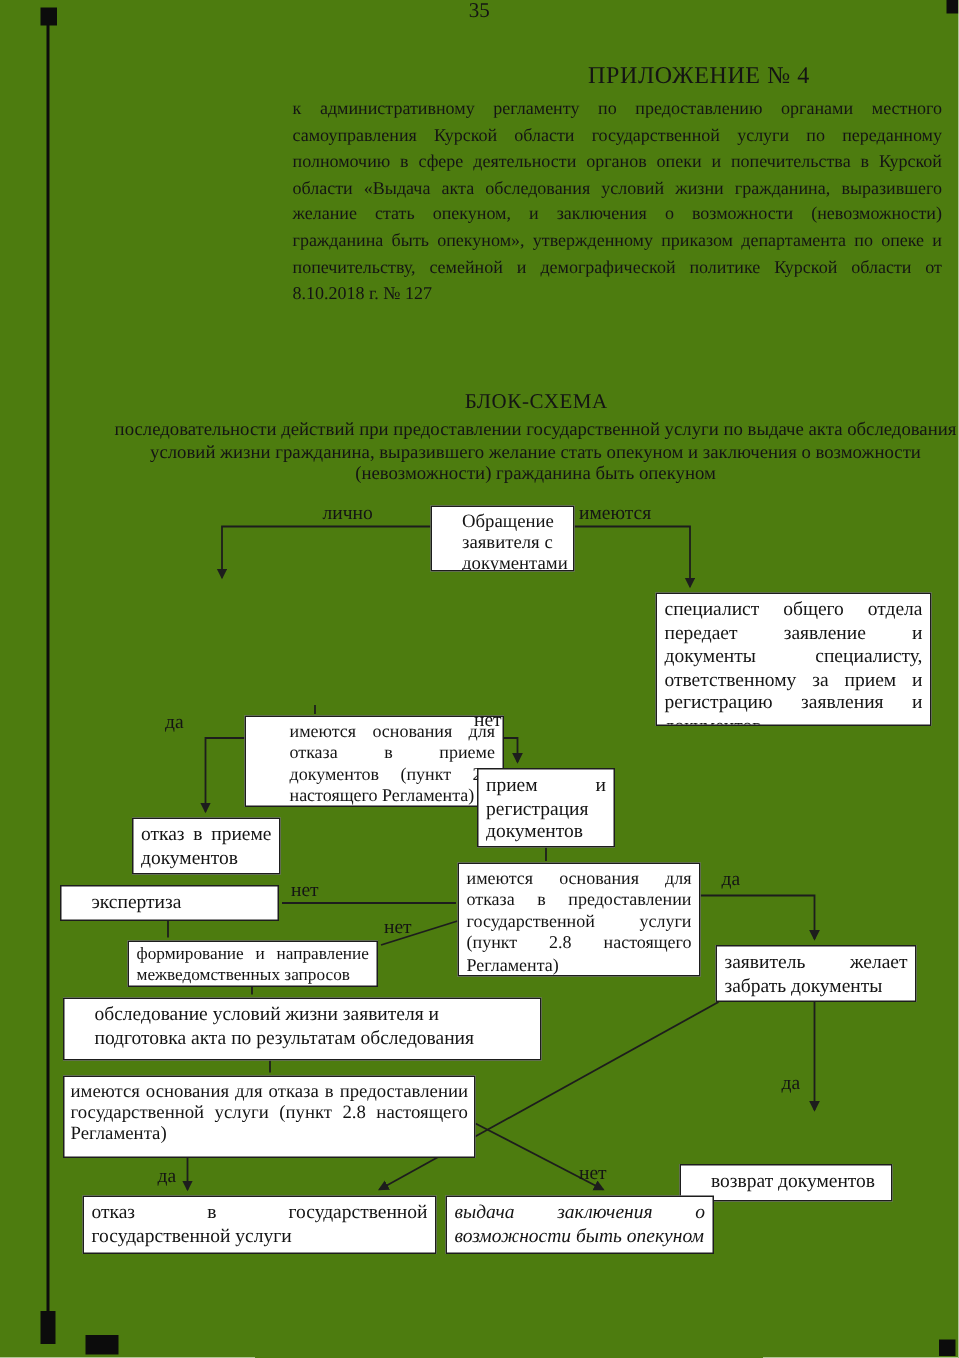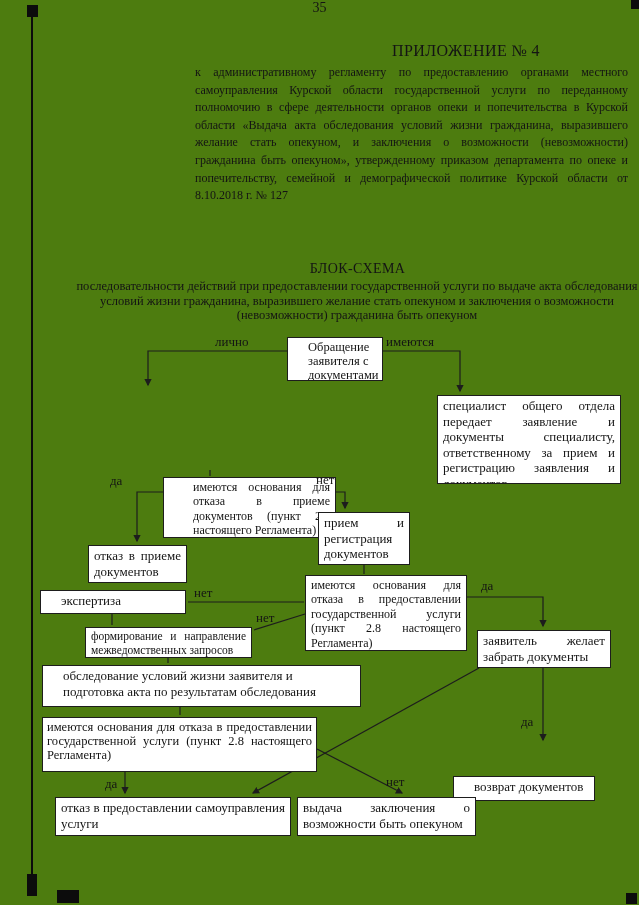--- a/index.html
+++ b/index.html
@@ -87,23 +87,23 @@
   <div class="fc-box" style="left:477px;top:630px;width:134px;height:38px;">заявитель желает забрать документы</div>
 
   <div class="fc-box fs115" style="left:85px;top:627px;width:167px;height:31px;">формирование и направление межведомственных запросов</div>
 
   <div class="fc-box ta-left" style="left:42px;top:665px;width:319px;height:42px;">обследование условий жизни заявителя и подготовка акта по результатам обследования</div>
 
   <div class="fc-box fs125" style="left:42px;top:717px;width:275px;height:55px;">имеются основания для отказа в предоставлении государственной услуги (пункт 2.8 настоящего Регламента)</div>
 
   <div class="fc-box ta-left" style="left:453px;top:744px;width:142px;height:25px;margin-top:32px;">возврат документов</div>
 
-  <div class="fc-box" style="left:55px;top:797px;width:236px;height:39px;">отказ в предоставлении самоуправления услуги</div>
+  <div class="fc-box" style="left:55px;top:797px;width:236px;height:39px;">отказ в государственной государственной услуги</div>
 
-  <div class="fc-box" style="left:297px;top:797px;width:179px;height:39px;">выдача заключения о возможности быть опекуном</div>
+  <div class="fc-box" style="left:297px;top:797px;width:179px;height:39px;font-style:italic;">выдача заключения о возможности быть опекуном</div>
 
   <span class="fc-label" style="left:215px;top:334px;">лично</span>
   <span class="fc-label" style="left:386px;top:334px;">имеются</span>
   <span class="fc-label" style="left:110px;top:473px;">да</span>
   <span class="fc-label" style="left:316px;top:472px;">нет</span>
   <span class="fc-label" style="left:194px;top:585px;">нет</span>
   <span class="fc-label" style="left:481px;top:578px;">да</span>
   <span class="fc-label" style="left:256px;top:610px;">нет</span>
   <span class="fc-label" style="left:521px;top:714px;">да</span>
   <span class="fc-label" style="left:105px;top:776px;">да</span>

